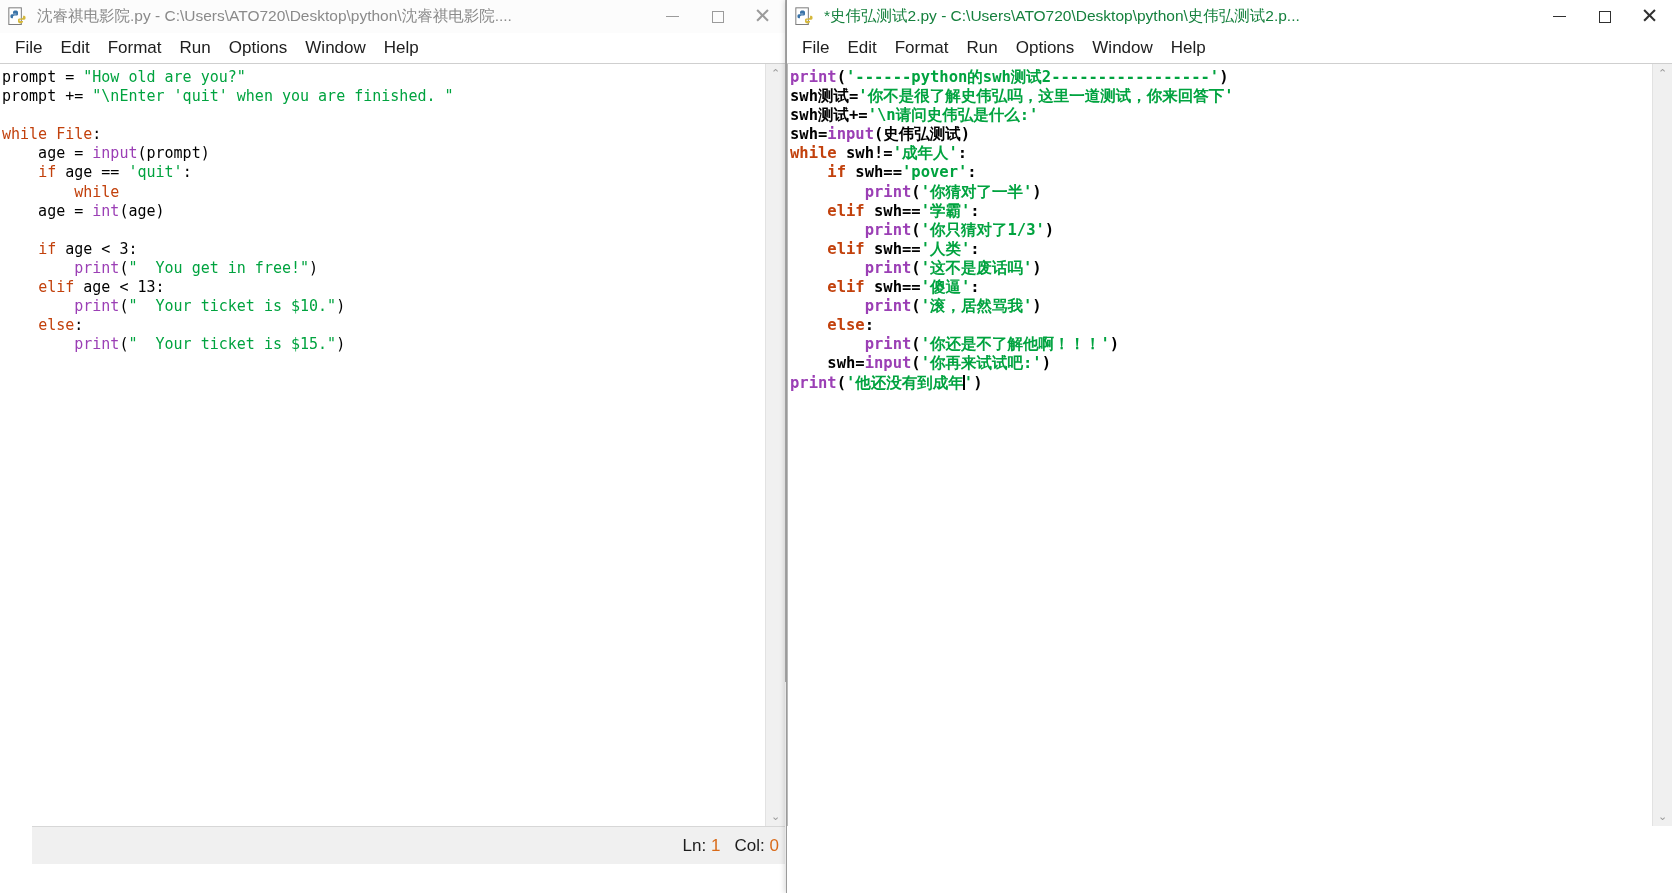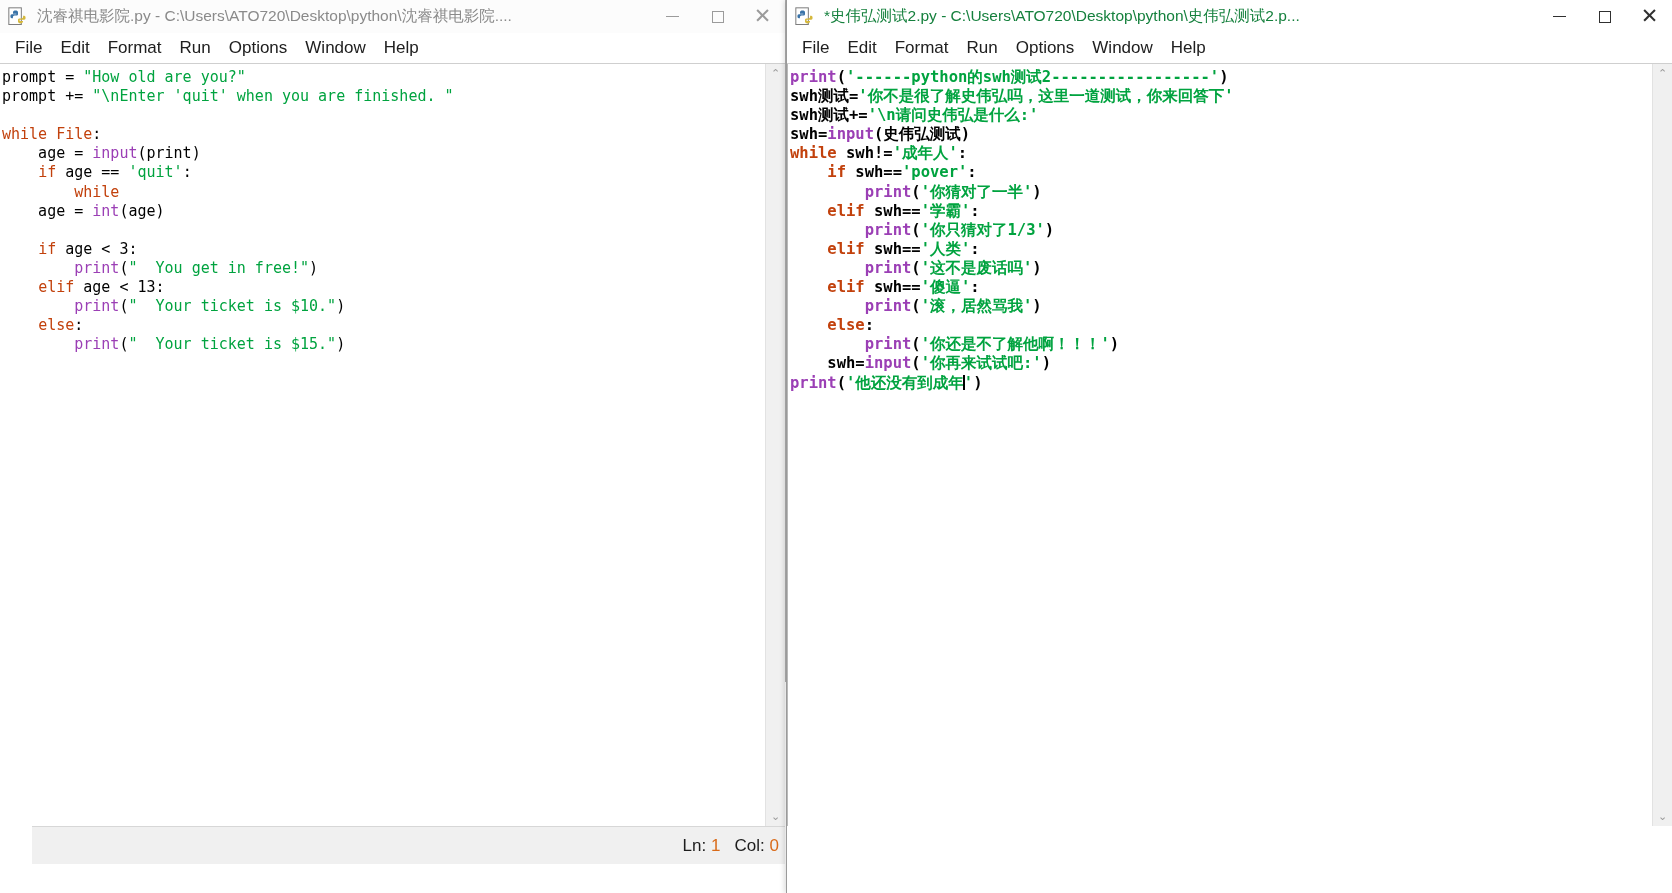--- a/index.html
+++ b/index.html
@@ -106,21 +106,21 @@
       <div class="menu-item">Window</div>
       <div class="menu-item">Help</div>
     </div>
 
     <div class="editor-wrap">
       <div class="code">
         <pre class="src"><span class="d">prompt = </span><span class="s">"How old are you?"</span>
 <span class="d">prompt += </span><span class="s">"\nEnter 'quit' when you are finished. "</span>
 
 <span class="k">while</span><span class="d"> </span><span class="k">File</span><span class="d">:</span>
-<span class="d">    age = </span><span class="b">input</span><span class="d">(print)</span>
+<span class="d">    age = </span><span class="b">input</span><span class="d">(prompt)</span>
 <span class="d">    </span><span class="k">if</span><span class="d"> age == </span><span class="s">'quit'</span><span class="d">:</span>
 <span class="d">        </span><span class="k">while</span>
 <span class="d">    age = </span><span class="b">int</span><span class="d">(age)</span>
 
 <span class="d">    </span><span class="k">if</span><span class="d"> age &lt; 3:</span>
 <span class="d">        </span><span class="b">print</span><span class="d">(</span><span class="s">"  You get in free!"</span><span class="d">)</span>
 <span class="d">    </span><span class="k">elif</span><span class="d"> age &lt; 13:</span>
 <span class="d">        </span><span class="b">print</span><span class="d">(</span><span class="s">"  Your ticket is $10."</span><span class="d">)</span>
 <span class="d">    </span><span class="k">else</span><span class="d">:</span>
 <span class="d">        </span><span class="b">print</span><span class="d">(</span><span class="s">"  Your ticket is $15."</span><span class="d">)</span></pre>

